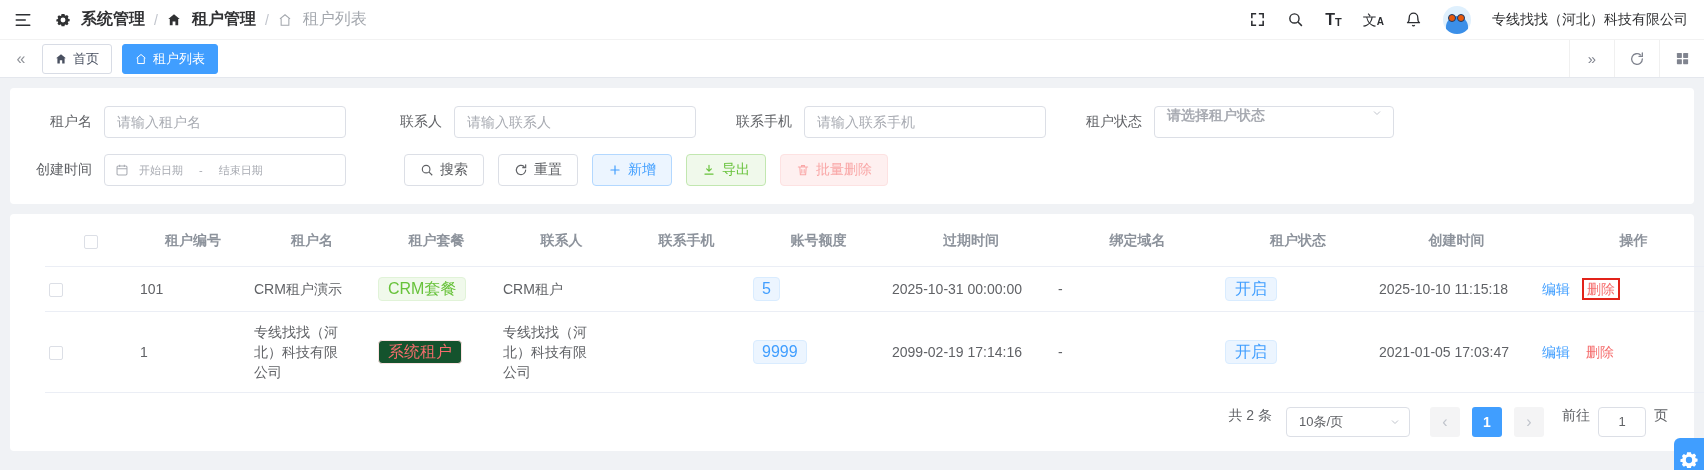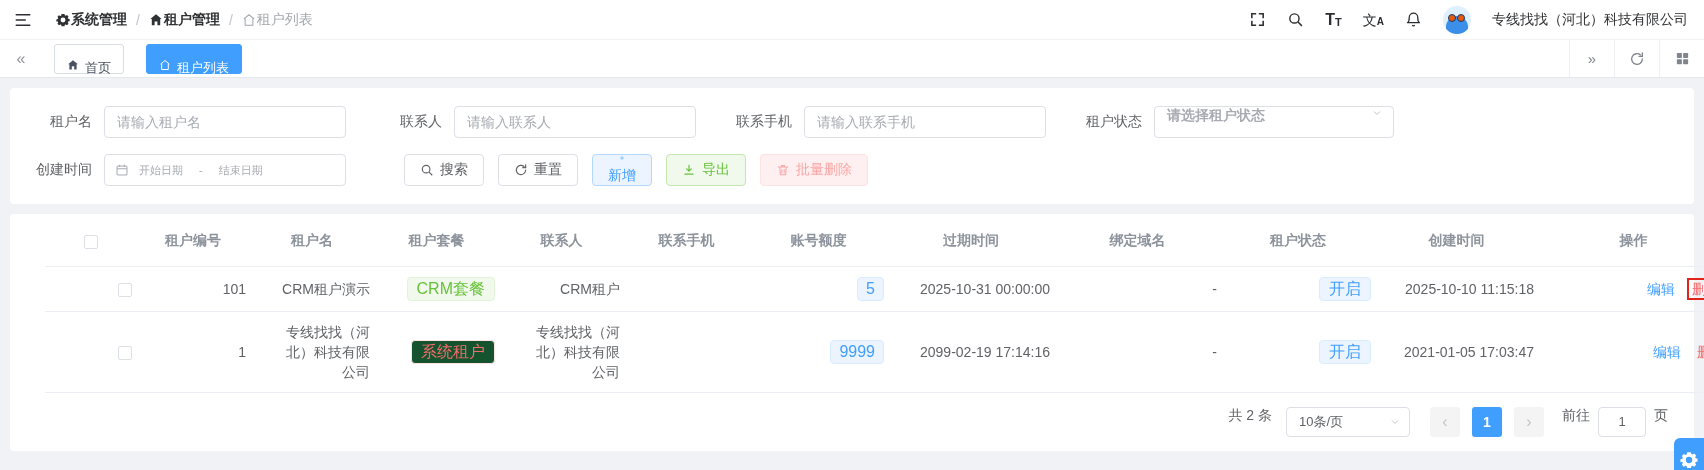--- a/index.html
+++ b/index.html
@@ -8,21 +8,21 @@
     background:#f0f2f5;
     font-family:"Liberation Sans","DejaVu Sans",sans-serif;
     font-size:14px; color:#606266;
   }
   svg { display:block; }
 
   
   .topbar { height:40px; background:#fff; display:flex; align-items:center; padding:0 16px 0 14px; border-bottom:1px solid #f2f2f2; }
   .icon-btn { display:flex; align-items:center; justify-content:center; color:#2d2f33; cursor:pointer; }
   .breadcrumb { display:flex; align-items:center; margin-left:24px; gap:9px; }
-  .bc-item { display:flex; align-items:center; gap:1px; font-weight:700; color:#303133; font-size:14px; cursor:pointer; }
+  .bc-item { display:flex; align-items:center; gap:11px; font-weight:700; color:#303133; font-size:16px; cursor:pointer; }
   .bc-item.muted { color:#a3a7ad; font-weight:400; cursor:default; }
   .bc-sep { color:#c0c4cc; font-weight:400; }
   .topbar-right { margin-left:auto; display:flex; align-items:center; gap:21px; }
   .tenant-select { width:160px; height:30px; border:1px solid #dcdfe6; border-radius:4px; display:flex; align-items:center; padding:0 8px 0 11px; color:#606266; font-size:13px; cursor:pointer; background:#fff; }
   .tenant-select .chev { margin-left:auto; color:#c0c4cc; }
   .tool { color:#2b2d31; cursor:pointer; }
   .tool-tt { font-weight:700; color:#2b2d31; display:flex; align-items:flex-end; line-height:1; cursor:pointer; }
   .tool-tt .t-big { font-size:16px; }
   .tool-tt .t-small { font-size:11px; }
   .tool-lang { display:flex; align-items:flex-end; line-height:1; color:#2b2d31; cursor:pointer; }
@@ -30,21 +30,21 @@
   .tool-lang .l-sub { font-size:10px; font-weight:700; }
   .avatar { width:28px; height:28px; border-radius:50%; background:#dff0fd; position:relative; overflow:hidden; cursor:pointer; }
   .avatar .body { position:absolute; left:3px; right:3px; top:10px; bottom:-4px; background:#3b8fe8; border-radius:50% 50% 40% 40%; }
   .avatar .eye { position:absolute; top:8px; width:8px; height:8px; border-radius:50%; background:#e8590c; border:1px solid #123c6e; }
   .avatar .eye.e1 { left:5px; } .avatar .eye.e2 { left:14px; }
   .company-name { color:#303133; font-size:14px; }
 
   
   .tabbar { height:38px; background:#fff; display:flex; align-items:center; border-bottom:1px solid #e4e7ed; padding-left:10px; }
   .tab-collapse { color:#909399; font-size:16px; width:22px; text-align:center; cursor:pointer; }
-  .tab { height:26px; display:inline-flex; align-items:flex-start; gap:6px; padding:14px 12px; border:1px solid #d8dce5; background:#fff; color:#495060; font-size:13px; border-radius:3px; margin-left:22px; cursor:pointer; }
+  .tab { height:26px; display:inline-flex; align-items:center; gap:6px; padding:14px 12px; border:1px solid #d8dce5; background:#fff; color:#495060; font-size:13px; border-radius:3px; margin-left:10px; cursor:pointer; }
   .tab.active { background:#409eff; border-color:#409eff; color:#fff; }
   .tabbar-right { margin-left:auto; display:flex; height:100%; }
   .tabbar-tool { width:45px; height:100%; display:flex; align-items:center; justify-content:center; border-left:1px solid #f0f0f0; color:#80848f; cursor:pointer; font-size:15px; }
 
   
   .content { padding:10px; }
   .card { background:#fff; border-radius:4px;padding-left:35px; }
   .filter-card { padding:18px 0 18px 12px; }
   .filter-row { display:flex; align-items:center; }
   .filter-row + .filter-row { margin-top:16px; }
@@ -55,29 +55,29 @@
   .sel { width:240px; height:32px; border:1px solid #dcdfe6; border-radius:4px; display:flex; align-items:flex-start; padding:0 10px 0 12px; background:#fff; cursor:pointer;font-weight:bold; }
   .sel .ph { color:#a8abb2; }
   .sel .chev { margin-left:auto; color:#c0c4cc; }
   .date-box { width:242px; height:32px; border:1px solid #dcdfe6; border-radius:4px; display:flex; align-items:center; padding:0 10px; background:#fff; color:#a8abb2; font-size:11px; cursor:pointer; }
   .date-box .cal { color:#a8abb2; margin-right:10px; }
   .date-box .sep { margin:0 16px; }
 
   .btn { height:32px; border-radius:4px; display:inline-flex; align-items:center; gap:6px; padding:0 15px; font-size:14px; border:1px solid #dcdfe6; background:#fff; color:#606266; cursor:pointer; white-space:nowrap; }
   .btn-search { margin-left:32px; }
   .btn + .btn { margin-left:14px; }
-  .btn-add { background:#ecf5ff; border-color:#b3d8ff; color:#409eff;flex-direction:column; }
+  .btn-add { background:#ecf5ff; border-color:#b3d8ff; color:#409eff; }
   .btn-export { background:#f0f9eb; border-color:#c2e7b0; color:#67c23a; }
   .btn-bdel { background:#fef0f0; border-color:#fde2e2; color:#f9a7a7; cursor:not-allowed; }
 
   
   .table-card { margin-top:10px; padding-top:2px; }
   table { width:100%; border-collapse:collapse; table-layout:fixed; }
   thead th { height:50px; color:#8d939c; font-weight:700; font-size:14px; border-bottom:1px solid #ebeef5; text-align:center; }
-  tbody td { border-bottom:1px solid #ebeef5; text-align:right; color:#606266; font-size:14px; padding:10px 4px; line-height:20px; vertical-align:middle; }
+  tbody td { border-bottom:1px solid #ebeef5; text-align:left; color:#606266; font-size:14px; padding:10px 4px; line-height:20px; vertical-align:middle; }
   .checkbox { width:14px; height:14px; border:1px solid #dcdfe6; border-radius:2px; background:#fff; display:inline-block; vertical-align:middle; cursor:pointer; }
   .wrap { display:inline-block; max-width:96px; }
   .tag { display:inline-block; height:24px; line-height:22px; padding:0 9px; border-radius:4px; font-size:16px; }
   .tag-green { background:#f0f9eb; color:#67c23a; border:1px solid #e1f3d8; }
   .tag-red   { background:#14532d; color:#f56c6c; border:1px solid #fde2e2; }
   .tag-blue  { background:#ecf5ff; color:#409eff; border:1px solid #d9ecff; }
   .tag-quota { padding:0 8px; }
   .link { cursor:pointer; }
   .link-edit { color:#409eff; }
   .link-del { color:#f56c6c; }

